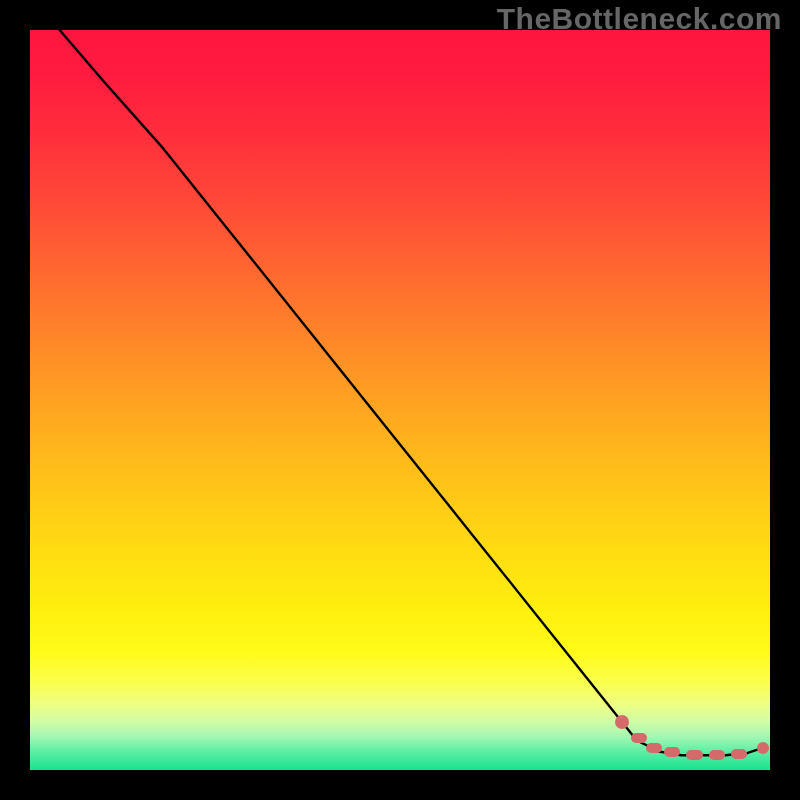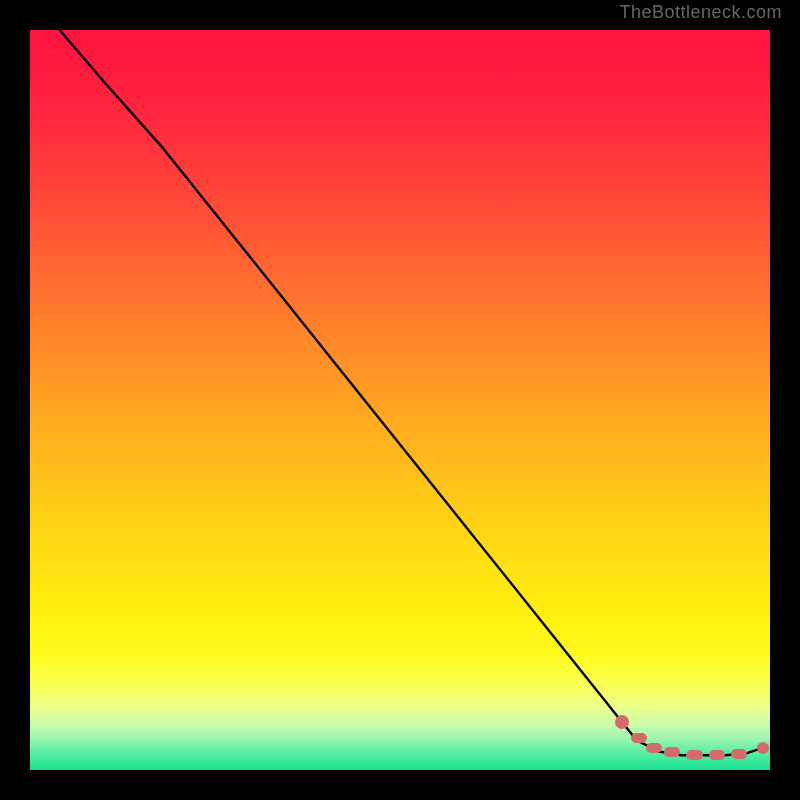--- a/index.html
+++ b/index.html
@@ -15,22 +15,22 @@
     position: relative;
     width: 800px;
     height: 800px;
     background: #000;
   }
   .watermark {
     position: absolute;
     top: 2px;
     right: 18px;
     color: #666;
-    font-size: 18px;
-    font-weight: 400;
+    font-size: 30px;
+    font-weight: 700;
     letter-spacing: 0.5px;
     z-index: 30;
   }
   .plot-outer {
     position: absolute;
     left: 30px;
     top: 30px;
     width: 740px;
     height: 740px;
     background: #000;

